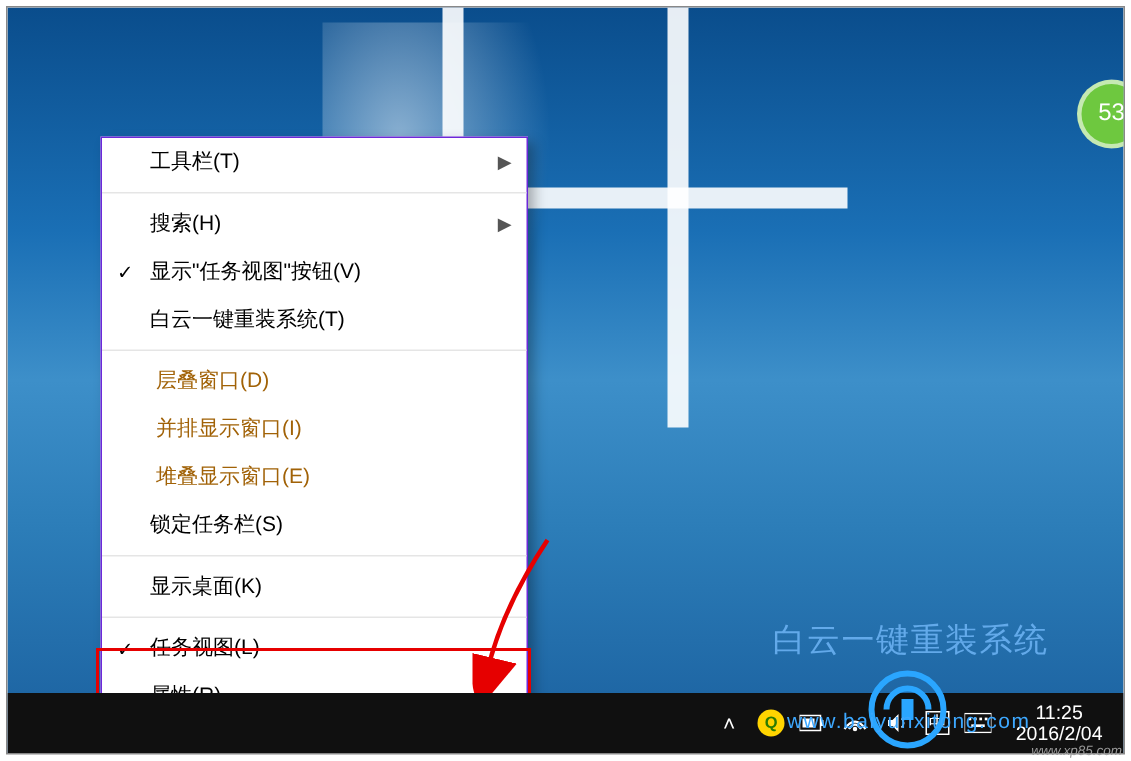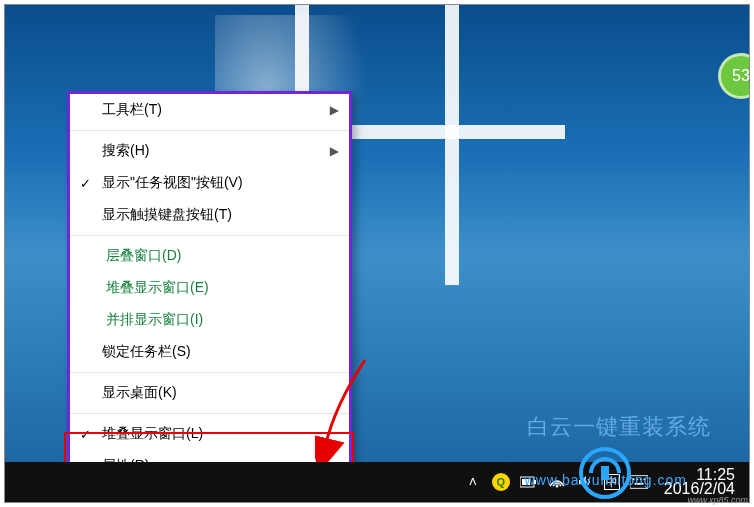--- a/index.html
+++ b/index.html
@@ -5,36 +5,36 @@
 * { margin: 0; padding: 0; box-sizing: border-box; font-family: "Microsoft YaHei", "Segoe UI", sans-serif; }
 body { width: 754px; height: 507px; overflow: hidden; position: relative; background: #fff; }
 .screen { position: absolute; left: 4px; top: 4px; width: 746px; height: 499px; border: 1px solid #888; overflow: hidden; }
 .wallpaper { position: absolute; inset: 0; background: linear-gradient(180deg, #0a4d8c 0%, #1a6fb5 30%, #3d8fc9 50%, #2c7db8 70%, #1a5f9e 100%); }
 .window-frame { position: absolute; left: 200px; top: 0; width: 360px; height: 280px; }
 .wf-v1, .wf-v2, .wf-h { position: absolute; background: rgba(255,255,255,0.9); }
 .wf-v1 { left: 90px; top: 0; width: 14px; height: 100%; }
 .wf-v2 { left: 240px; top: 0; width: 14px; height: 100%; }
 .wf-h { left: 0; top: 120px; width: 100%; height: 14px; }
 .light { position: absolute; left: 210px; top: 10px; width: 170px; height: 260px; background: radial-gradient(ellipse at 30% 30%, rgba(255,255,255,0.5), transparent 60%); }
-.context-menu { position: absolute; left: 62px; top: 86px; width: 285px; background: #fff; border: 3px solid #6d28d9; box-shadow: 4px 4px 8px rgba(0,0,0,0.3); }
+.context-menu { position: absolute; left: 62px; top: 86px; width: 285px; background: #fff; border: 1px solid #6d28d9; box-shadow: 4px 4px 8px rgba(0,0,0,0.3); }
 .menu-item { display: flex; align-items: center; height: 32px; font-size: 14px; color: #000; padding-left: 32px; padding-right: 28px; position: relative; cursor: pointer; }
-.menu-item.disabled { color: #15803d; cursor: default; padding-left: 36px; }
+.menu-item.disabled { color: #a16207; cursor: default; padding-left: 36px; }
 .menu-item .check { position: absolute; left: 10px; font-size: 13px; }
 .menu-item .sub { position: absolute; right: 10px; font-size: 12px; color: #555; }
 .menu-sep { height: 1px; background: #e5e5e5; margin: 4px 0; }
 .highlight-box { position: absolute; left: 59px; top: 427px; width: 290px; height: 34px; border: 2px solid #e60000; pointer-events: none; }
 .arrow-svg { position: absolute; left: 310px; top: 350px; pointer-events: none; }
 .badge { position: absolute; right: -15px; top: 48px; width: 46px; height: 46px; border-radius: 50%; background: #6ec83f; color: #fff; display: flex; align-items: center; justify-content: center; font-size: 16px; border: 3px solid rgba(255,255,255,0.6); }
 .taskbar { position: absolute; left: 0; bottom: 0; width: 100%; height: 40px; background: #101010; display: flex; align-items: center; color: #fff; }
 .tb-spacer { flex: 1; }
 .tray { display: flex; align-items: center; gap: 10px; padding-right: 8px; }
 .tray-icon { width: 18px; height: 18px; display: flex; align-items: center; justify-content: center; font-size: 14px; color: #fff; }
 .q-icon { width: 18px; height: 18px; border-radius: 50%; background: #ffd400; color: #2a7a00; font-size: 11px; font-weight: bold; display: flex; align-items: center; justify-content: center; }
-.clock { font-size: 16px; text-align: right; line-height: 14px; padding: 0 6px; }
-.watermark-text { position: absolute; right: 38px; bottom: 60px; font-size: 22px; color: rgba(120,190,255,0.75); letter-spacing: 1px; pointer-events: none; margin-top: 14px; }
+.clock { font-size: 13px; text-align: center; line-height: 14px; padding: 0 6px; }
+.watermark-text { position: absolute; right: 50px; bottom: 60px; font-size: 22px; color: rgba(120,190,255,0.75); letter-spacing: 1px; pointer-events: none; margin-top: 14px; }
 .watermark-url { position: absolute; right: 62px; bottom: 14px; font-size: 14px; color: #3da8ff; pointer-events: none; letter-spacing: 1px; }
 .watermark-logo { position: absolute; right: 115px; bottom: 0; width: 58px; height: 58px; pointer-events: none; }
 .corner-wm { position: absolute; right: 6px; bottom: 2px; font-size: 9px; color: #999; font-style: italic; }
 </style>
 </head>
 <body>
 
 <div class="screen">
   <div class="wallpaper">
     <div class="light"></div>
@@ -55,43 +55,43 @@
     <div class="menu-sep"></div>
     <div class="menu-item">
       <span>搜索(H)</span>
       <span class="sub">▶</span>
     </div>
     <div class="menu-item">
       <span class="check">✓</span>
       <span>显示"任务视图"按钮(V)</span>
     </div>
     <div class="menu-item">
-      <span>显示触摸键盘按钮(T)</span>
+      <span>白云一键重装系统(T)</span>
     </div>
     <div class="menu-sep"></div>
     <div class="menu-item disabled">
       <span>层叠窗口(D)</span>
     </div>
     <div class="menu-item disabled">
-      <span>堆叠显示窗口(E)</span>
+      <span>并排显示窗口(I)</span>
     </div>
     <div class="menu-item disabled">
-      <span>并排显示窗口(I)</span>
+      <span>堆叠显示窗口(E)</span>
     </div>
     <div class="menu-item">
       <span>锁定任务栏(S)</span>
     </div>
     <div class="menu-sep"></div>
     <div class="menu-item">
       <span>显示桌面(K)</span>
     </div>
     <div class="menu-sep"></div>
     <div class="menu-item">
       <span class="check">✓</span>
-      <span>堆叠显示窗口(L)</span>
+      <span>任务视图(L)</span>
     </div>
     <div class="menu-item">
       <span>属性(R)</span>
     </div>
   </div>
 
   <div class="highlight-box"></div>
 
   <svg class="arrow-svg" width="60" height="110">
     <defs>

